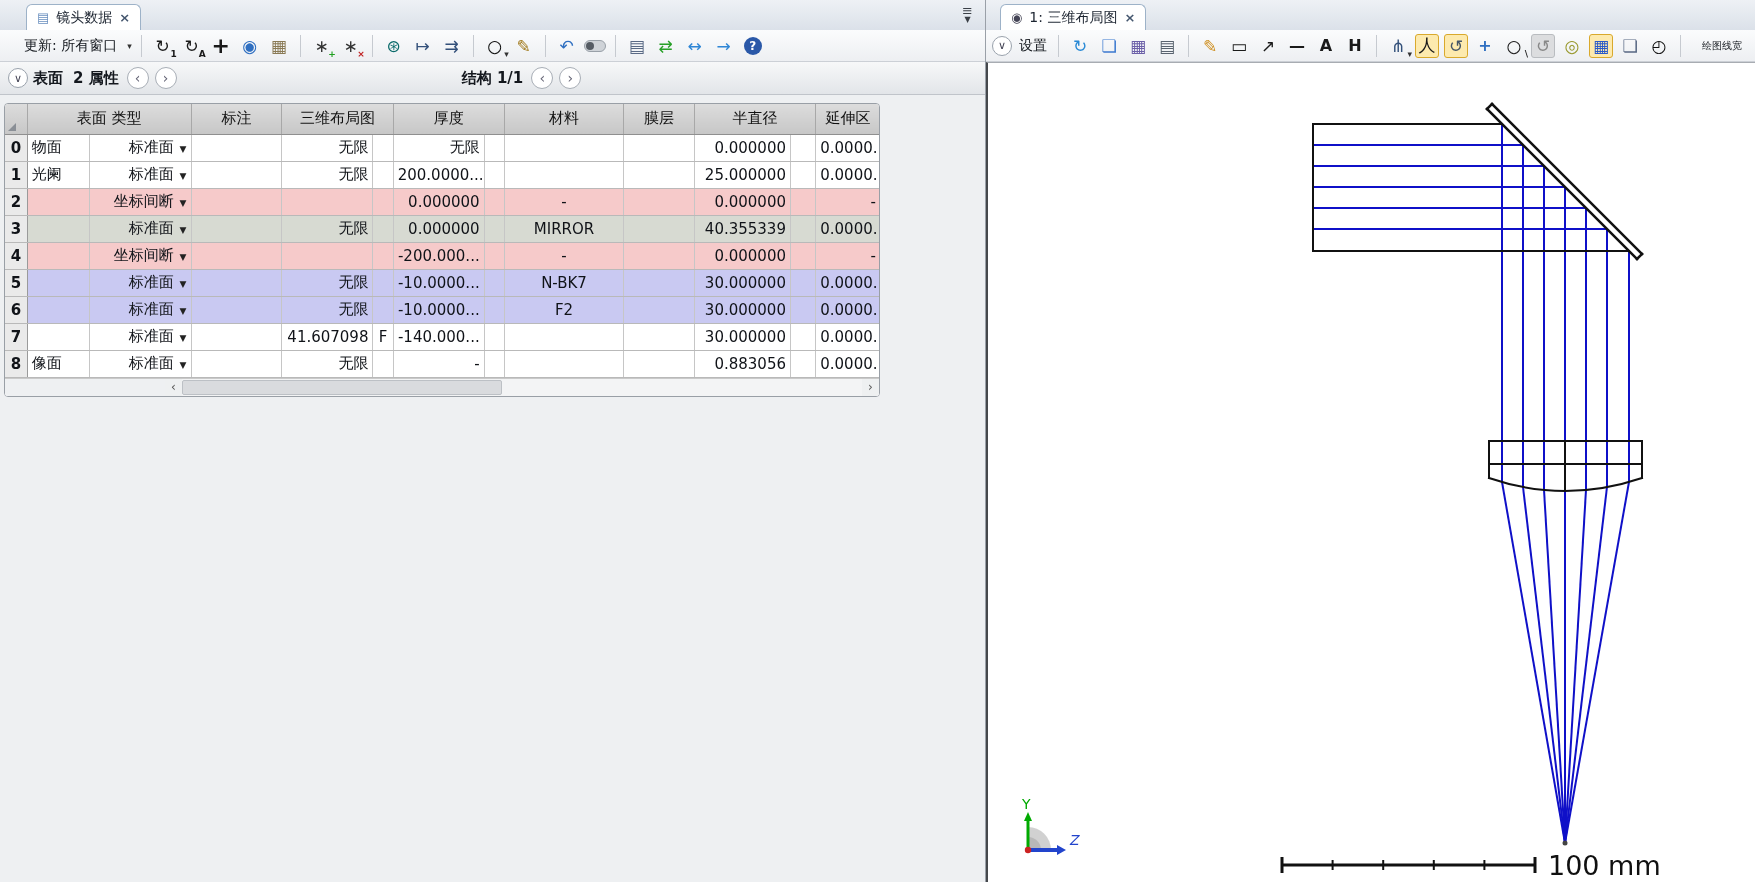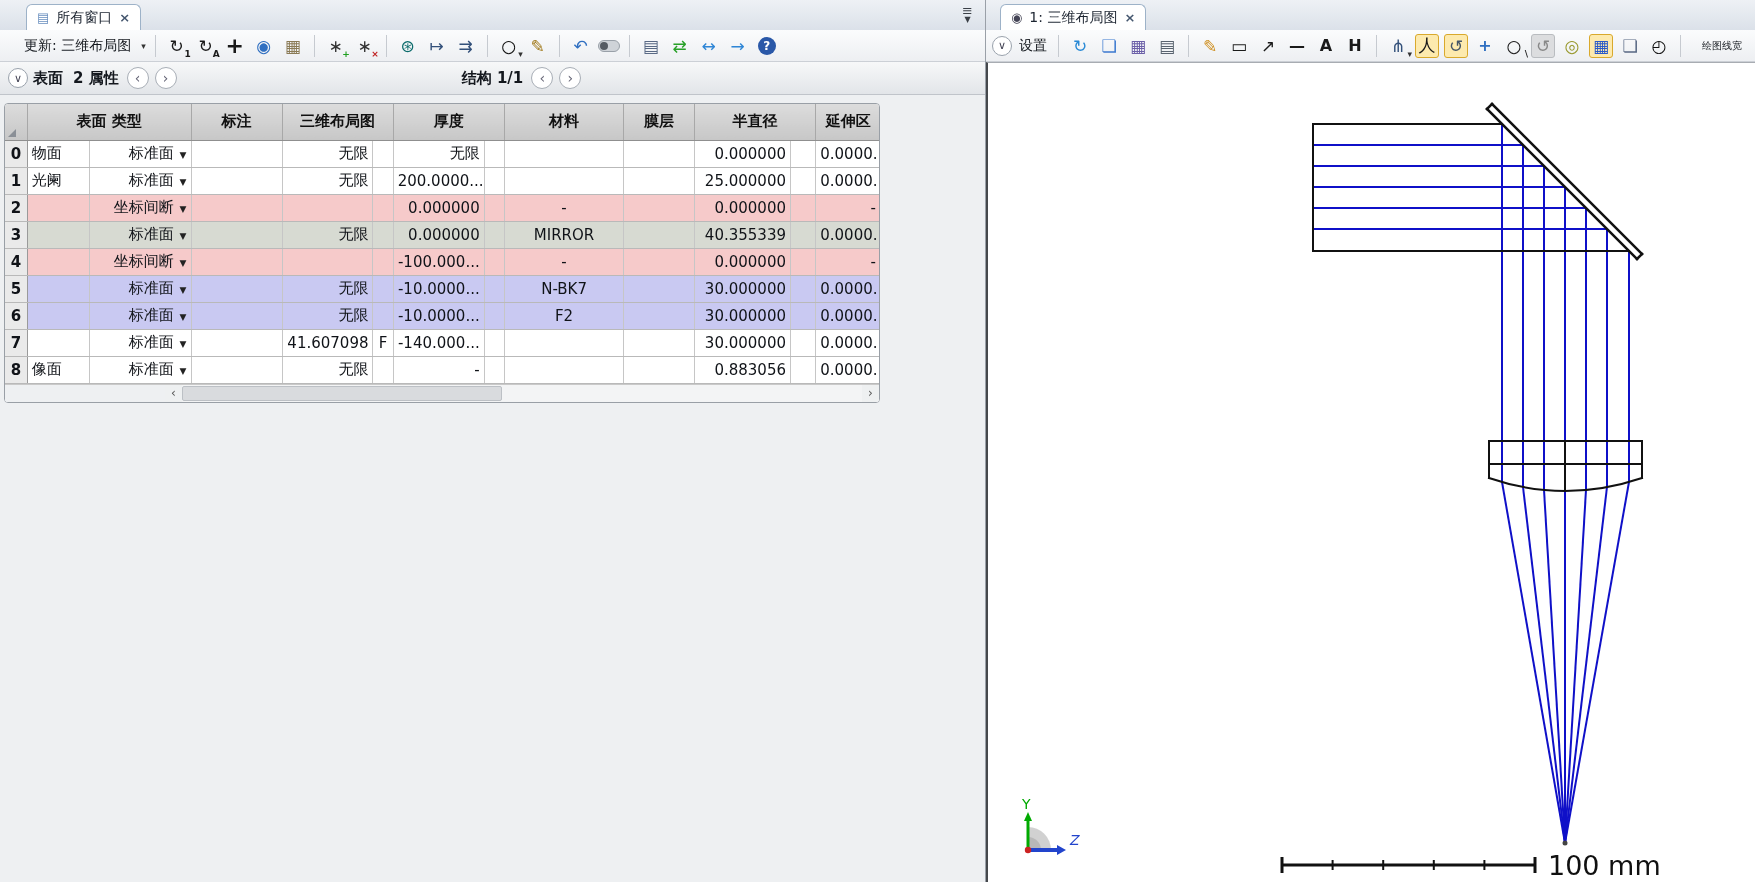--- a/index.html
+++ b/index.html
@@ -53,23 +53,23 @@
   .sublabel { font-size:15px; font-weight:bold; color:#14181e; margin:0 5px; }
   .navbtn { width:22px; height:22px; border:1px solid #a8aeb6; border-radius:50%;
     background:#fff; display:inline-flex; align-items:center; justify-content:center;
     font-size:14px; color:#667; margin:0 3px; cursor:pointer; }
   .cfg-group { margin-left:277px; display:flex; align-items:center; }
 
   
   .lde { position:absolute; left:4px; top:103px; width:876px;
     border:1px solid #999fa6; border-radius:4px; background:#fff; overflow:hidden; }
   table { border-collapse:collapse; table-layout:fixed; width:876px; font-size:15px; }
-  th { height:36px; background:linear-gradient(#dcdcdc,#c7c7c7);
+  th { height:30px; background:linear-gradient(#dcdcdc,#c7c7c7);
     border-right:1px solid #a8a8a8; border-bottom:1px solid #8f8f8f;
-    font-weight:bold; color:#111; overflow:hidden; white-space:nowrap; }
+    font-weight:normal; color:#111; overflow:hidden; white-space:nowrap; }
   td { height:27px; border-right:1px solid #c6c6c6; border-bottom:1px solid #b9b9b9;
     padding:0 4px; overflow:hidden; white-space:nowrap; color:#101318; }
   .c-num { background:#eaeaea; font-weight:bold; text-align:center; padding:0;
     border-right:1px solid #9a9a9a; }
   .c-name { text-align:left; }
   .c-type { text-align:right; }
   .c-type .dd { font-size:9px; color:#222; }
   .c-val, .c-ext { text-align:right; }
   .c-flag { text-align:center; padding:0 2px; }
   .c-mat { text-align:center; }
@@ -99,31 +99,31 @@
 </head>
 <body>
 
 <div class="app">
 
   <div class="left-panel">
 
     <div class="tabbar">
       <div class="tab" style="left:26px;">
         <span class="ticon" style="color:#6a8fbf;">▤</span>
-        <span>所有窗口</span>
+        <span>镜头数据</span>
         <span class="close">×</span>
       </div>
       <div class="win-menu">
         <span>≡</span>
         <span class="small">▼</span>
       </div>
     </div>
 
     <div class="toolbar">
-      <span class="tlabel">更新: 三维布局图</span>
+      <span class="tlabel">更新: 所有窗口</span>
       <span class="dd">▾</span>
       <span class="sep"></span>
       <span id="left-icons" style="display:inline-flex;align-items:center;gap:5px;">
           <span class="tbtn" style="color: rgb(26, 26, 26);">↻<span class="bdg" style="color: rgb(26, 26, 26);">1</span></span>
           <span class="tbtn" style="color: rgb(26, 26, 26);">↻<span class="bdg" style="color: rgb(26, 26, 26);">A</span></span>
           <span class="tbtn big" style="color: rgb(26, 26, 26);">+</span>
           <span class="tbtn" style="color: rgb(47, 111, 193);">◉</span>
           <span class="tbtn" style="color: rgb(138, 122, 85);">▦</span>
           <span class="sep"></span>
           <span class="tbtn" style="color: rgb(51, 51, 51);">∗<span class="bdg" style="color: rgb(31, 160, 31);">+</span></span>
@@ -255,21 +255,21 @@
               <td class="c-flag"></td>
               <td class="c-ext">0.0000...</td>
             </tr>
             <tr class="row-pink">
               <td class="c-num">4</td>
               <td class="c-name"></td>
               <td class="c-type"><span>坐标间断</span><span class="dd"> ▼</span></td>
               <td class="c-comment"></td>
               <td class="c-val"></td>
               <td class="c-flag"></td>
-              <td class="c-val">-100.000...</td>
+              <td class="c-val">-200.000...</td>
               <td class="c-flag"></td>
               <td class="c-mat">-</td>
               <td class="c-coat"></td>
               <td class="c-val">0.000000</td>
               <td class="c-flag"></td>
               <td class="c-ext">-</td>
             </tr>
             <tr class="row-blue">
               <td class="c-num">5</td>
               <td class="c-name"></td>

